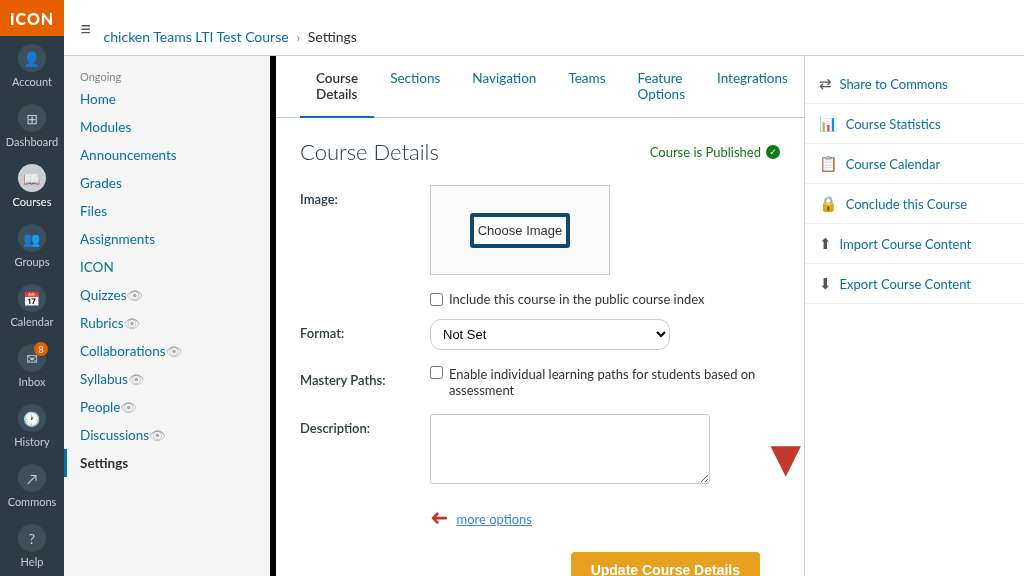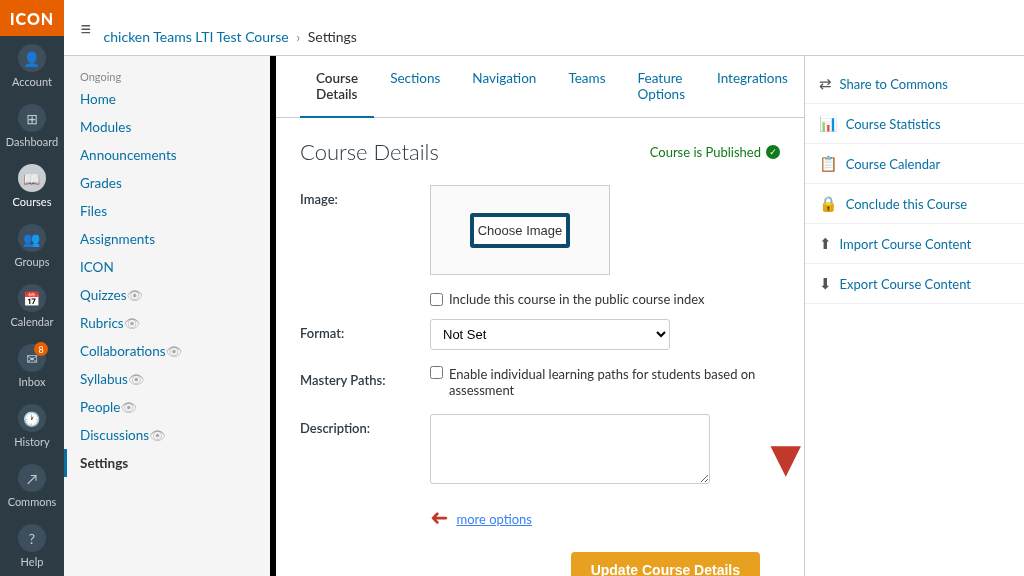--- a/index.html
+++ b/index.html
@@ -252,21 +252,21 @@
       align-items: center;
       gap: 6px;
       font-size: 13px;
       margin-bottom: 12px;
     }
 
     .form-select {
       width: 240px;
       padding: 6px 8px;
       border: 1px solid #c7cdd1;
-      border-radius: 3px;
+      border-radius: 11px;
       font-size: 13px;
       background: white;
     }
 
     .mastery-row {
       display: flex;
       align-items: flex-start;
       gap: 6px;
       font-size: 13px;
     }

